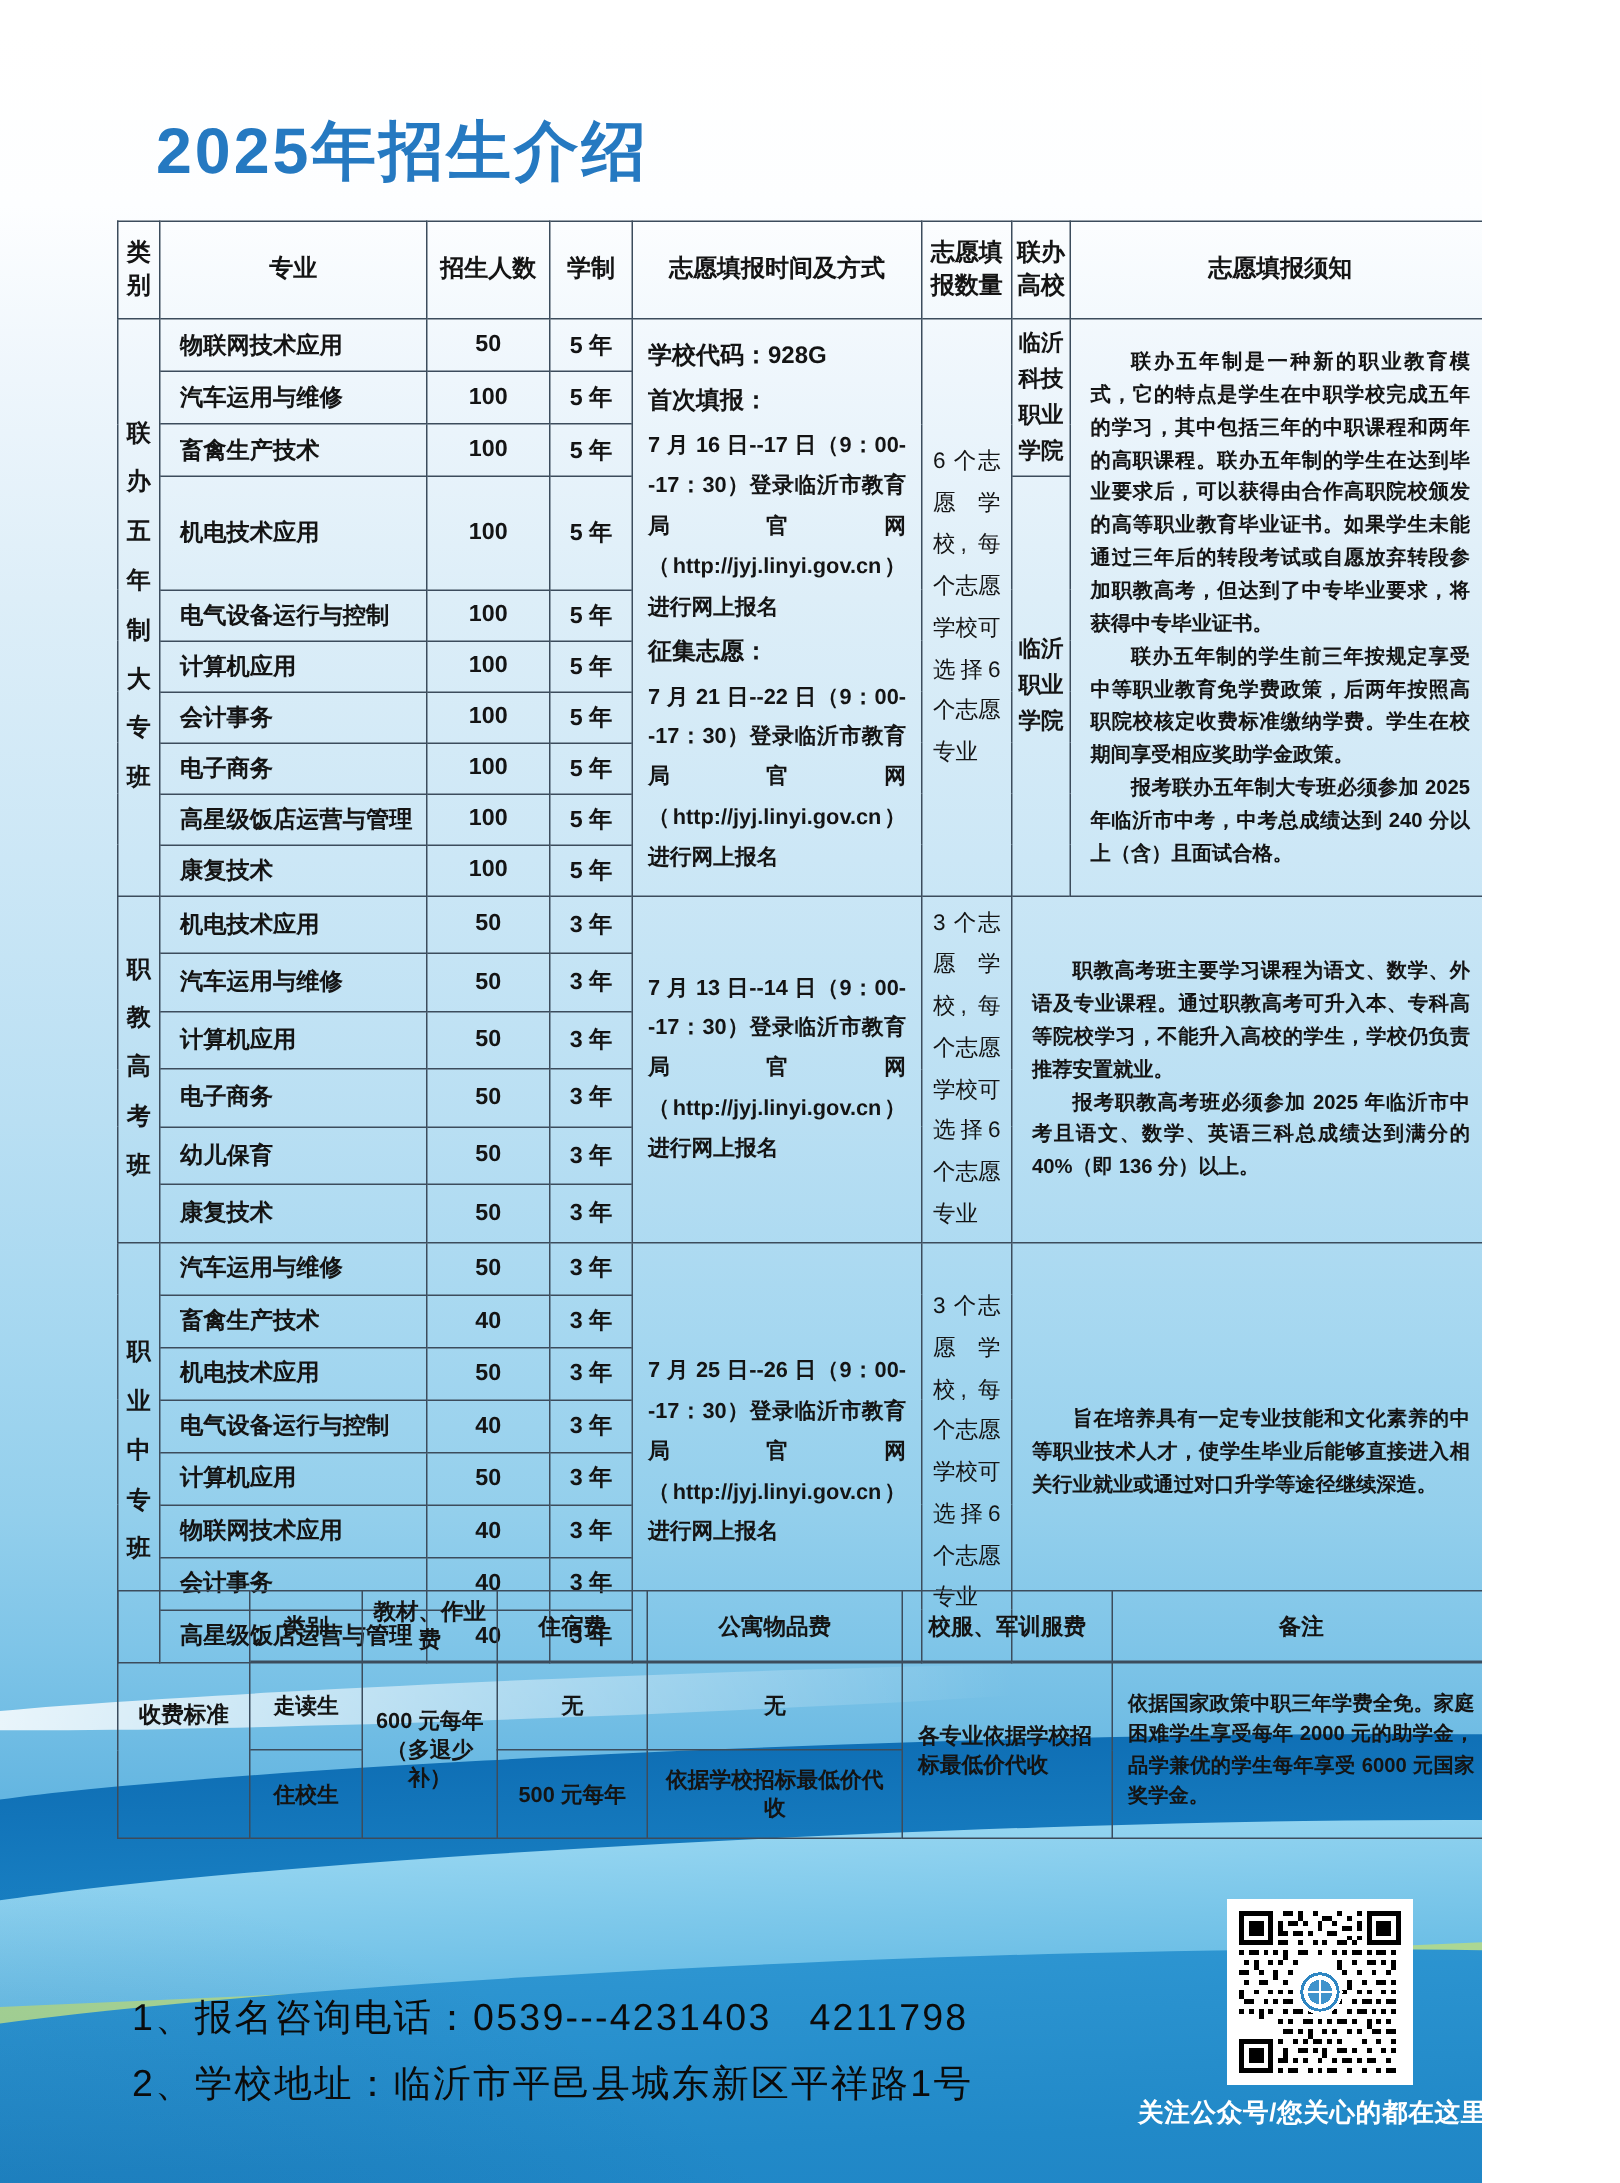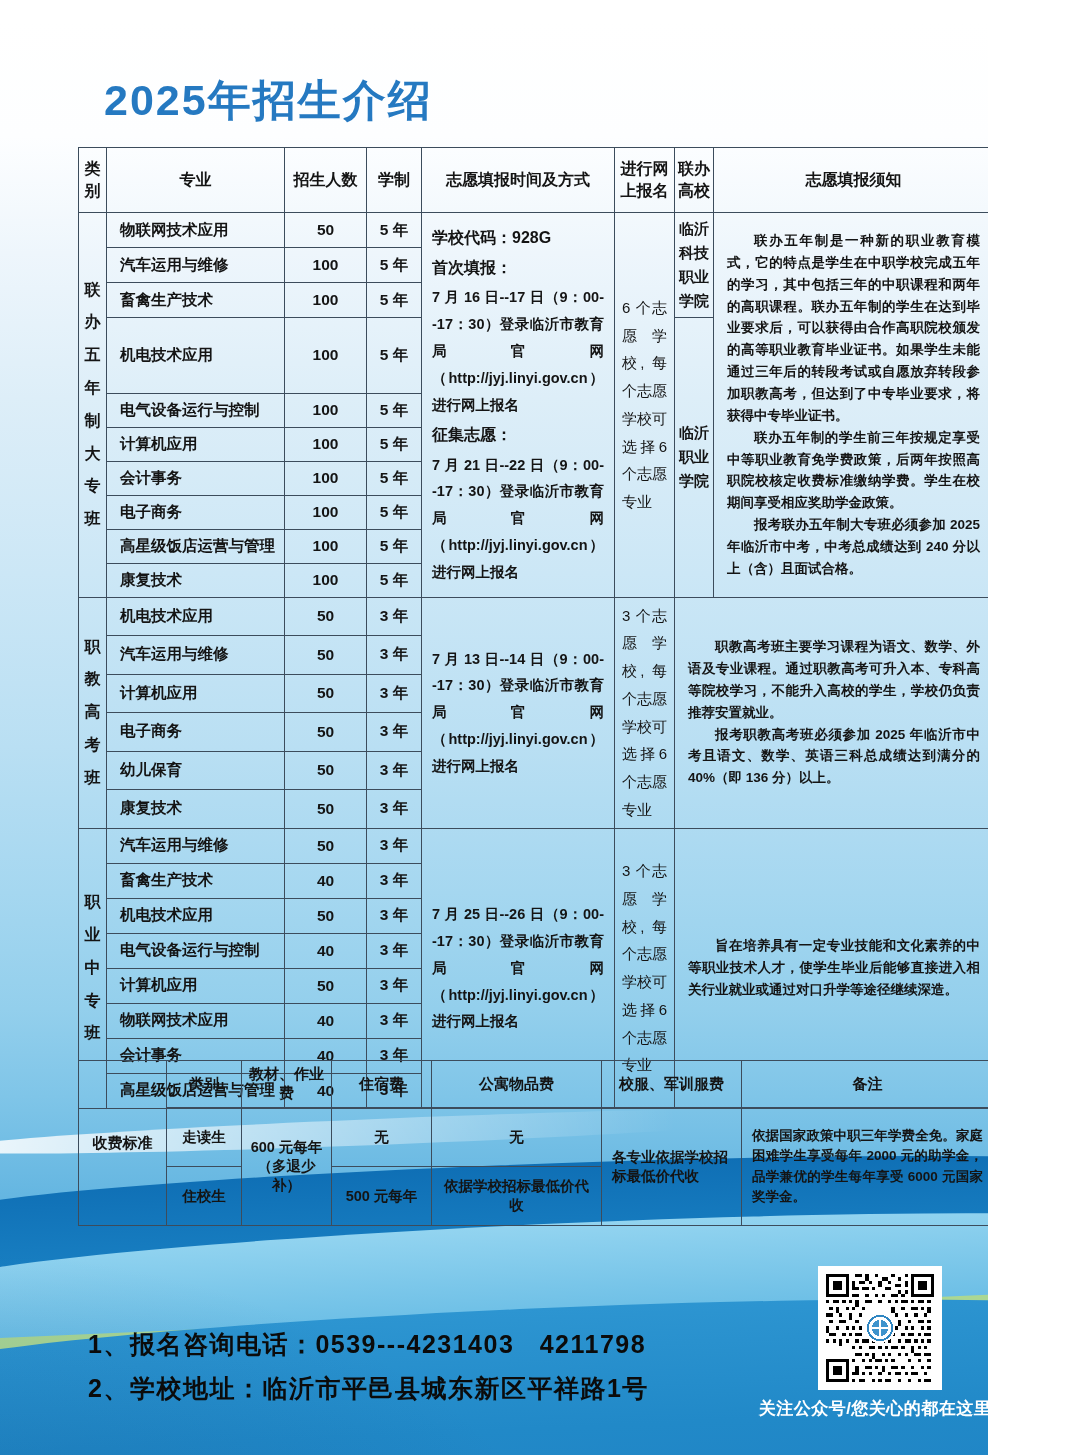--- a/index.html
+++ b/index.html
@@ -66,21 +66,21 @@
     text-align:center;vertical-align:middle;padding:4px 6px;overflow:hidden;}
   .fee tr{height:50px;}
   .fee tr.fhd{height:38px;}
   .fee tr.fhd td{font-weight:700;font-size:15px;}
   .fee td.flabel{font-weight:700;font-size:15.5px;}
   .fee td.fleft{text-align:left;padding:4px 10px;}
   .fee td.remark{text-align:justify;font-size:13.5px;padding:18px 10px;line-height:1.5;}
 
   
   .footer{position:absolute;left:88px;top:1308px;}
-  .f-line{font-size:25px;font-weight:700;color:#0b0b0b;letter-spacing:1.5px;
+  .f-line{font-size:25px;font-weight:400;color:#0b0b0b;letter-spacing:1.5px;
     white-space:pre;margin:0 0 11px 0;}
   .qr{position:absolute;left:818px;top:1246px;width:124px;height:124px;background:#ffffff;
     box-sizing:border-box;padding:8px;}
   .qr svg{display:block;width:108px;height:108px;}
   .qr-caption{position:absolute;left:740px;top:1377px;width:270px;text-align:center;
     color:#ffffff;font-size:17px;font-weight:700;letter-spacing:.5px;}
 </style>
 </head>
 <body>
 
@@ -108,21 +108,21 @@
         <col style="width:39px">
         <col style="width:280px">
     </colgroup>
     <tbody>
     <tr class="hd">
       <td>类别</td>
       <td>专业</td>
       <td>招生人数</td>
       <td>学制</td>
       <td>志愿填报时间及方式</td>
-      <td>进行网上报名</td>
+      <td>志愿填报数量</td>
       <td>联办高校</td>
       <td>志愿填报须知</td>
     </tr>
 
     <tr>
       <td class="cat" rowspan="10">联办五年制大专班</td>
       <td class="major">物联网技术应用</td>
       <td class="num">50</td>
       <td class="dur">5 年</td>
       <td class="time" rowspan="10">

